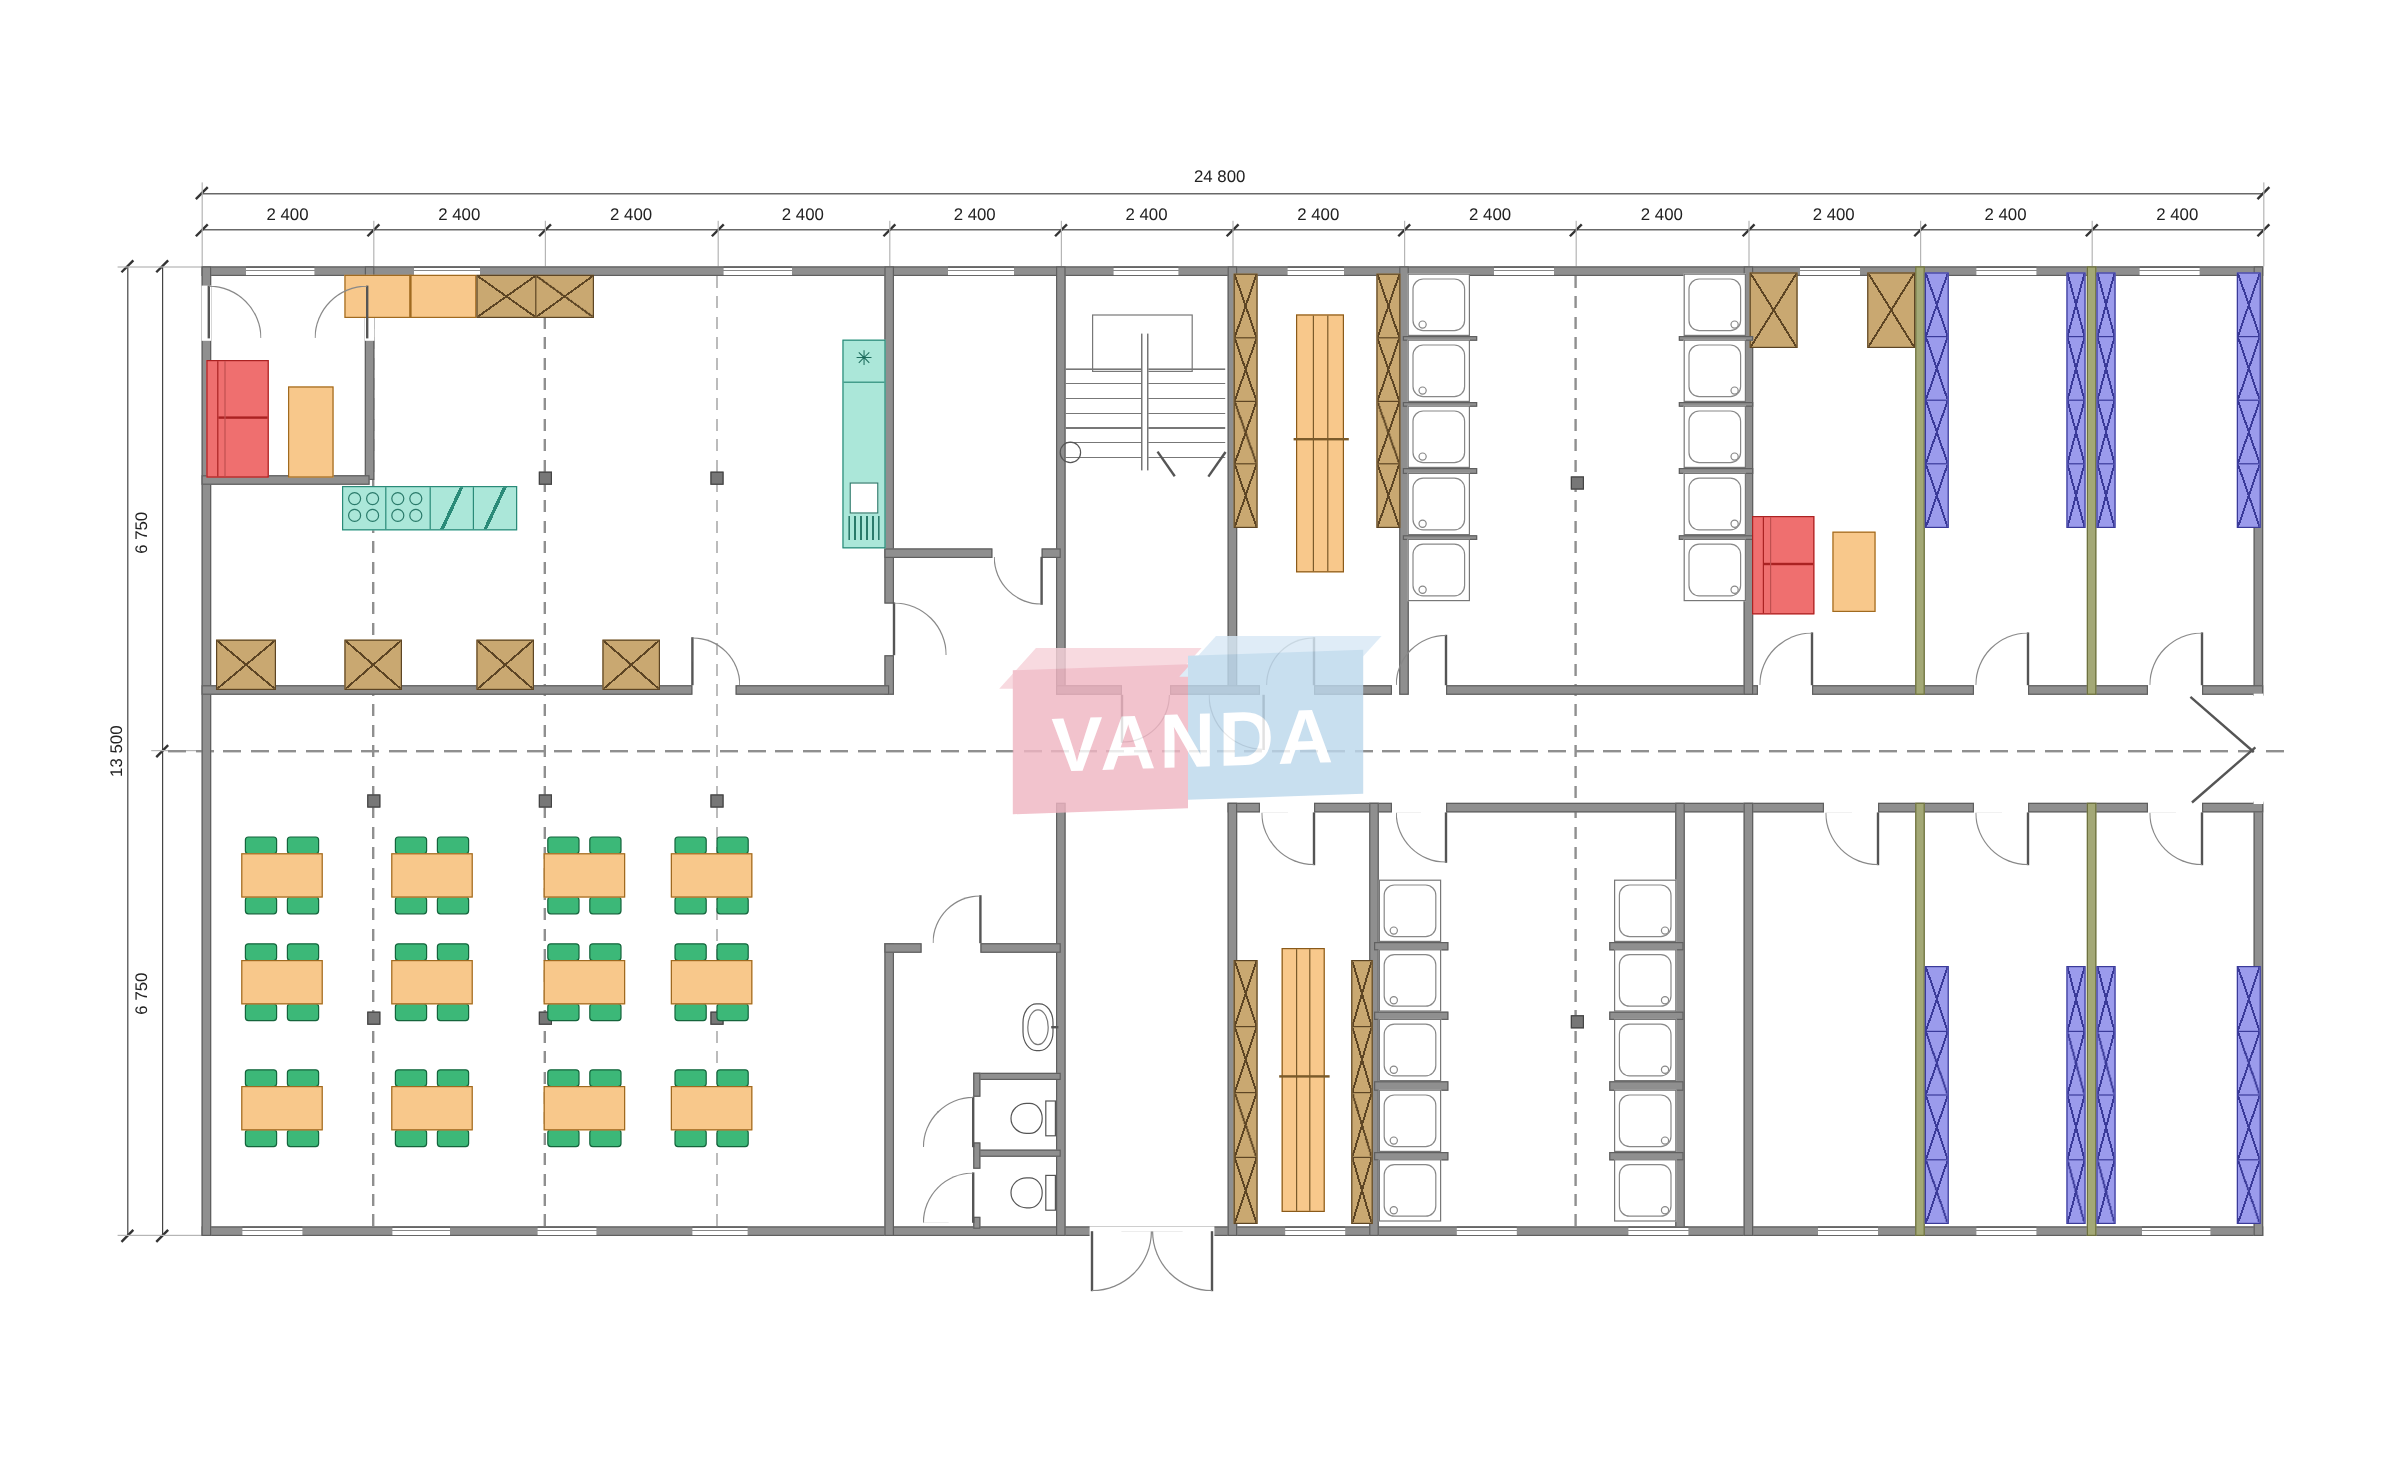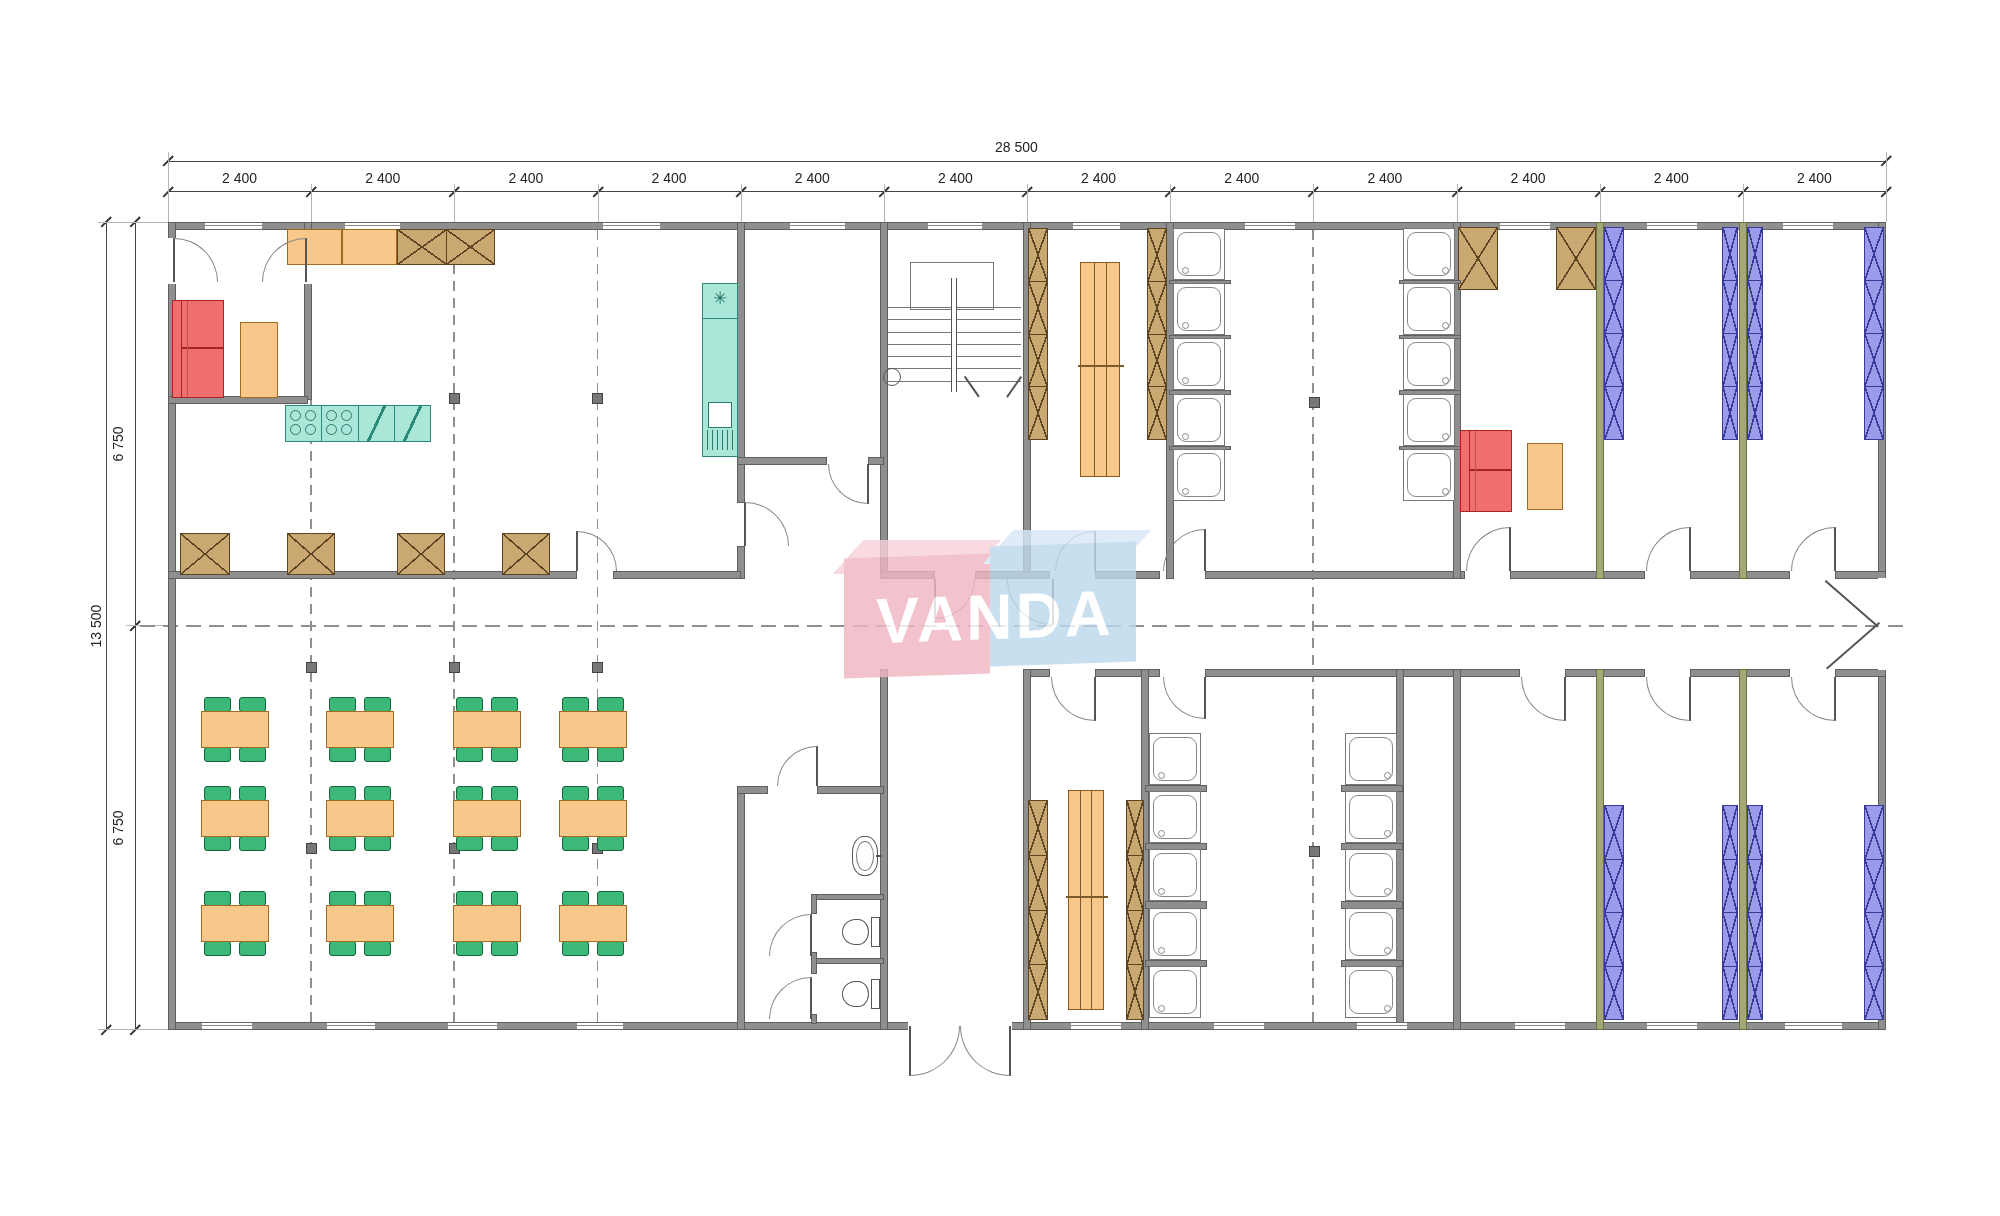--- a/index.html
+++ b/index.html
@@ -31,21 +31,21 @@
   .sofa{position:absolute;box-sizing:border-box;border:1.5px solid #a22;}
   .leaf{position:absolute;background:#555;}
   .doorarc{position:absolute;box-sizing:border-box;border:0 solid #777;}
   .plankline{position:absolute;background:#7a5a2a;}
 </style>
 </head>
 <body>
 
 <div id="canvas">
 
-  <div class="dimtext" style="left:995px;top:139px;">28 500</div>
+  <div class="dimtext" style="left:995px;top:139px;">24 800</div>
   <div class="dimtext v" style="left:75px;top:618px;">13 500</div>
   <div class="dimtext v" style="left:100px;top:436px;">6 750</div>
   <div class="dimtext v" style="left:100px;top:820px;">6 750</div>
 
   <div class="abs" style="left:830px;top:528px;width:320px;height:160px;opacity:.82;z-index:60;">
     <div class="abs" style="left:18px;top:12px;width:138px;height:34px;background:#f7d2da;transform:skewX(-42deg);"></div>
     <div class="abs" style="left:14px;top:28px;width:146px;height:120px;background:#f0b6c3;transform:skewY(-2deg);"></div>
     <div class="abs" style="left:168px;top:2px;width:138px;height:34px;background:#d8e9f6;transform:skewX(-42deg);"></div>
     <div class="abs" style="left:160px;top:16px;width:146px;height:120px;background:#bdd8ec;transform:skewY(-2deg);"></div>
     <div class="abs" style="left:22px;top:52px;width:286px;text-align:center;color:#fff;font-size:64px;font-weight:bold;letter-spacing:3px;transform:skewY(-2deg);">VANDA</div>

